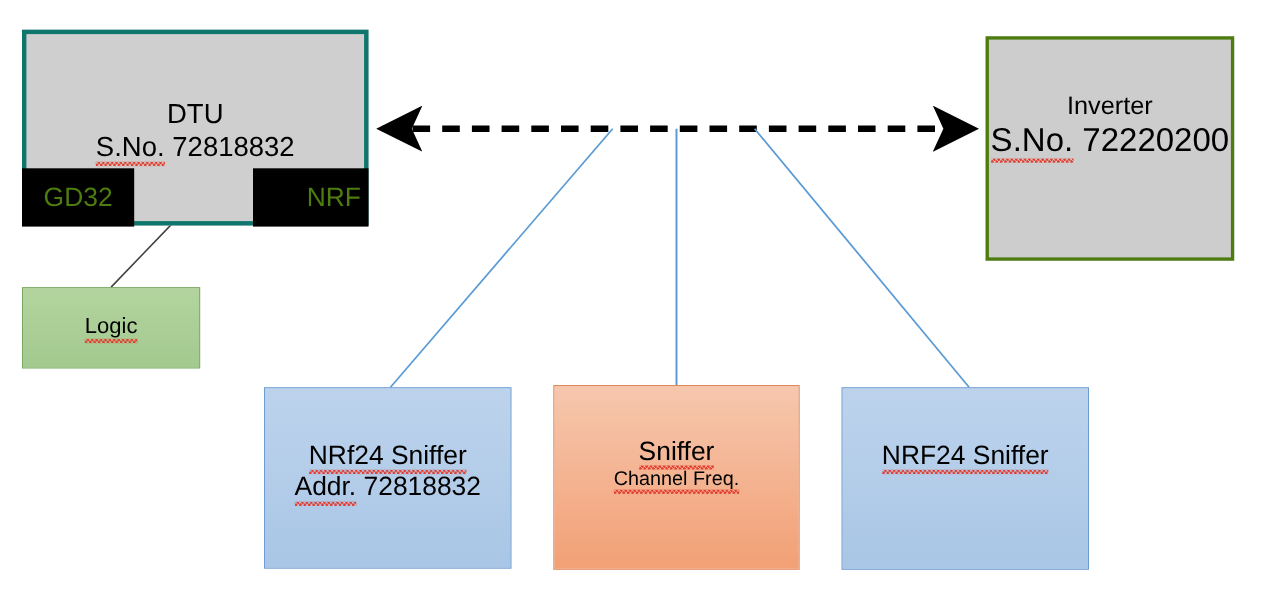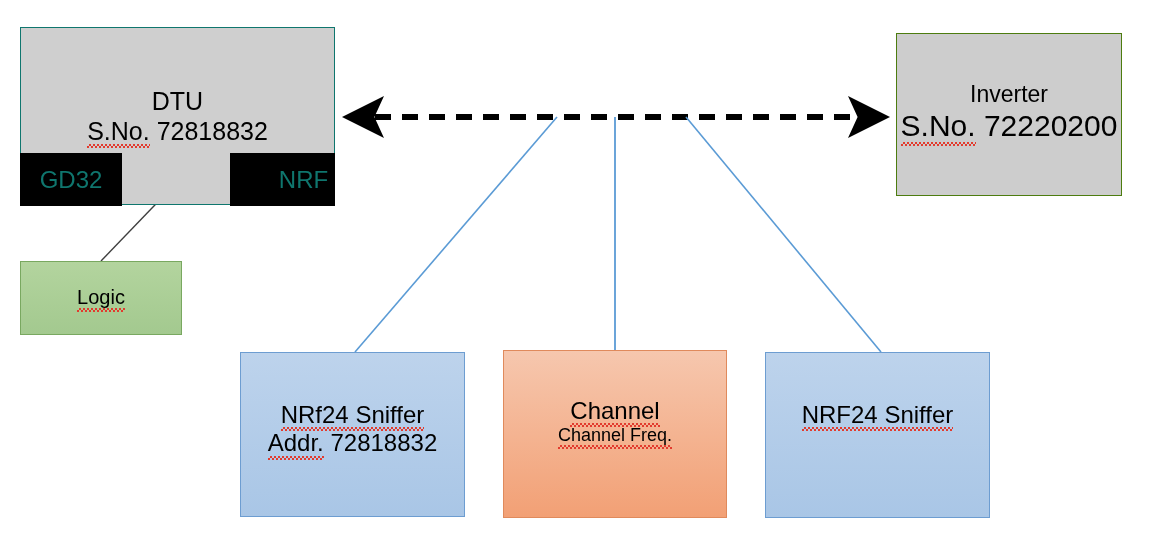--- a/index.html
+++ b/index.html
@@ -30,47 +30,47 @@
     color: #000000;
   }
 
   
   #dtu-box {
     left: 20px;
     top: 27px;
     width: 315px;
     height: 178px;
     background: #cfcfcf;
-    border: 1px solid #0f766e;
+    border: 4px solid #0f766e;
     justify-content: flex-start;
     padding-top: 59px;
   }
   #dtu-box .title   { font-size: 25px; }
   #dtu-box .subtitle{ font-size: 25px; }
 
   
   #inverter-box {
     left: 896px;
     top: 33px;
     width: 226px;
-    height: 163px;
+    height: 204px;
     background: #cdcdcd;
-    border: 1px solid #4d7c0f;
+    border: 3px solid #4d7c0f;
     justify-content: flex-start;
     padding-top: 47px;
   }
   #inverter-box .title    { font-size: 23px; }
   #inverter-box .subtitle { font-size: 30px; text-align: right; }
 
   
   .chip {
     position: absolute;
     box-sizing: border-box;
     background: #000000;
-    color: #0f766e;
+    color: #4d7c0f;
     display: flex;
     align-items: center;
     justify-content: center;
     font-size: 24px;
   }
   #gd32-box { left: 20px;  top: 153px; width: 102px; height: 53px; }
   #nrf-box  { left: 230px; top: 153px; width: 105px; height: 53px; padding-left: 42px; }
 
   
   #logic-box {
@@ -213,21 +213,21 @@
     <div class="title">Inverter</div>
     <div class="subtitle"><span class="squiggle">S.No.</span> <span>72220200</span></div>
   </div>
 
   <div class="node" id="sniffer-left-box">
     <div class="title"><span class="squiggle">NRf24 Sniffer</span></div>
     <div class="subtitle"><span class="squiggle">Addr.</span> <span>72818832</span></div>
   </div>
 
   <div class="node" id="hackrf-box">
-    <div class="title"><span class="squiggle">Channel</span></div>
+    <div class="title"><span class="squiggle">Sniffer</span></div>
     <div class="line2"><span class="squiggle">Channel Freq.</span></div>
   </div>
 
   <div class="node" id="sniffer-right-box">
     <div class="title"><span class="squiggle">NRF24 Sniffer</span></div>
   </div>
 
 </div>
 
 </body></html>

